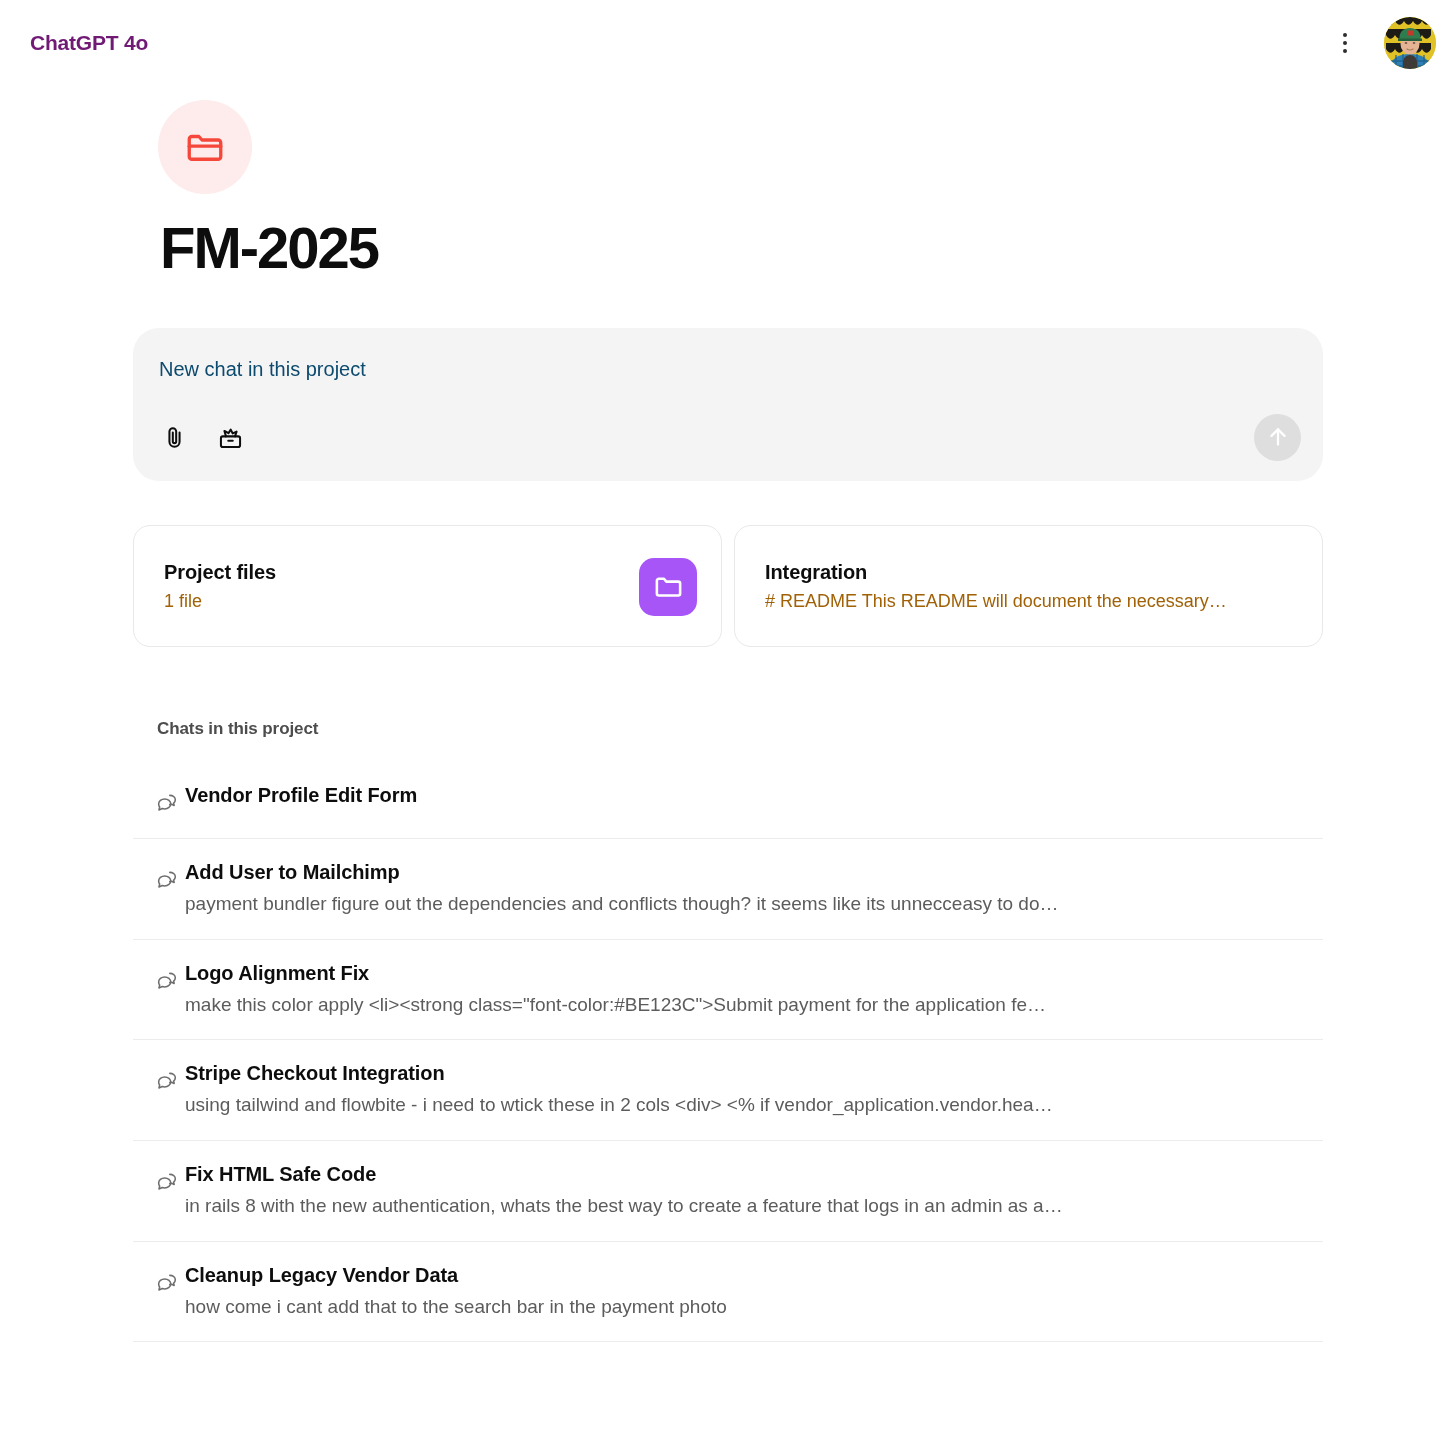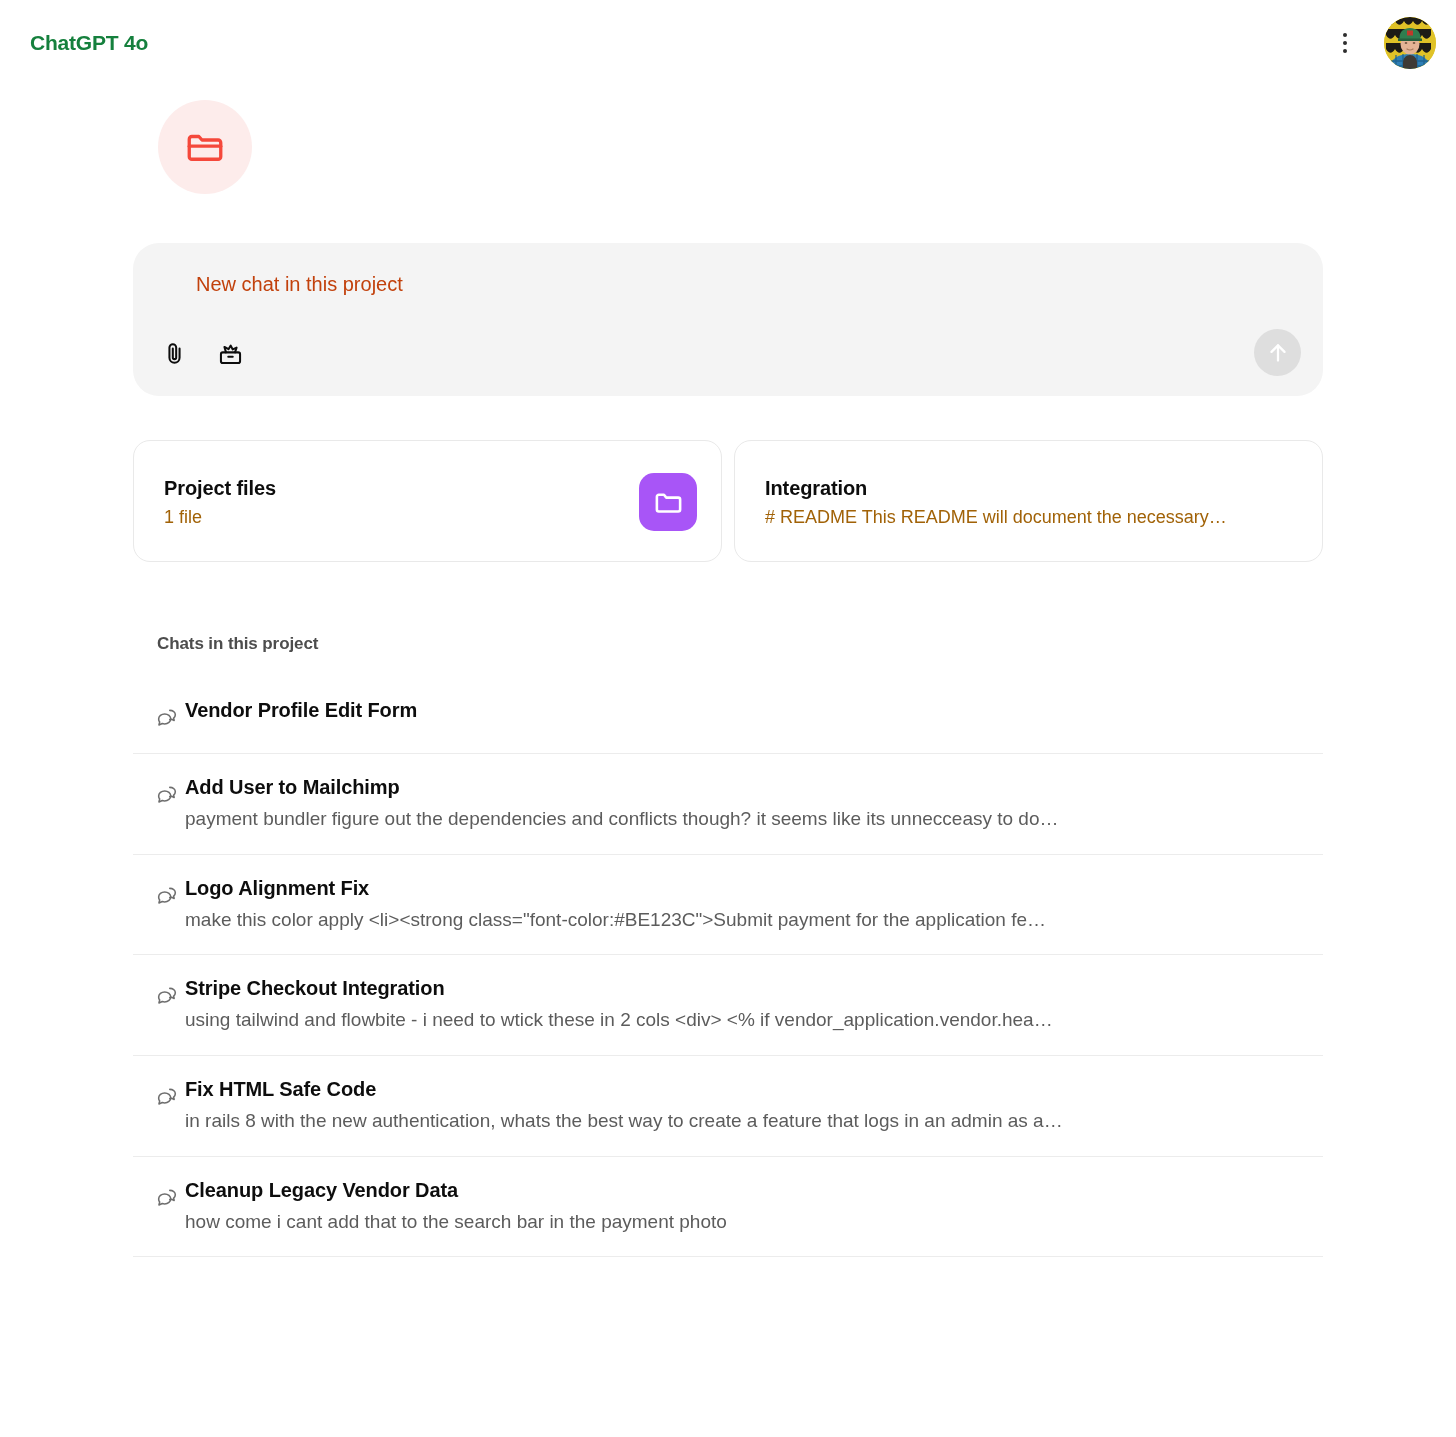--- a/index.html
+++ b/index.html
@@ -18,21 +18,21 @@
   .topbar {
     height: 86px;
     display: flex;
     align-items: center;
     padding: 0 20px 0 30px;
     background: #ffffff;
   }
   .topbar-title {
     font-size: 21px;
     font-weight: 700;
-    color: #15803d;
+    color: #701a75;
     letter-spacing: -0.2px;
   }
   .topbar-right {
     margin-left: auto;
     display: flex;
     align-items: center;
     gap: 22px;
   }
   .kebab {
     width: 34px; height: 34px;
@@ -95,23 +95,22 @@
     margin-top: 49px;
     background: #f4f4f4;
     border-radius: 26px;
     padding: 28px 26px 22px 26px;
     position: relative;
     min-height: 153px;
     cursor: text;
   }
   .composer-placeholder {
     font-size: 20px;
-    color: #c2410c;
+    color: #0c4a6e;
     line-height: 1.3;
-    margin-left: 37px;
   }
   .composer-tools {
     display: flex;
     align-items: center;
     gap: 26px;
     margin-top: 41px;
   }
   .ctool {
     width: 30px; height: 30px;
     display: flex; align-items: center; justify-content: center;
@@ -267,20 +266,21 @@
 <div class="page">
   <div class="content">
 
     <div class="proj-icon-wrap">
       <svg viewBox="0 0 24 24" fill="none" stroke="#F5483B" stroke-width="1.9" stroke-linecap="round" stroke-linejoin="round" aria-hidden="true">
         <path d="M3 7.5A1.5 1.5 0 0 1 4.5 6h4l1.8 2H19.5A1.5 1.5 0 0 1 21 9.5v8A1.5 1.5 0 0 1 19.5 19h-15A1.5 1.5 0 0 1 3 17.5z"></path>
         <path d="M3 11.5h18"></path>
       </svg>
     </div>
 
+    <h1 class="proj-title">FM-2025</h1>
 
     <div class="composer">
       <div class="composer-placeholder">New chat in this project</div>
       <div class="composer-tools">
         <div class="ctool">
           <svg viewBox="0 0 24 24" fill="none" stroke="#0d0d0d" stroke-width="1.8" stroke-linecap="round" stroke-linejoin="round" aria-hidden="true">
             <path d="M16.5 7.5v8.25a4.5 4.5 0 0 1-9 0V6.75a3 3 0 0 1 6 0v8.75a1.5 1.5 0 0 1-3 0V7.5"></path>
           </svg>
         </div>
         <div class="ctool">

